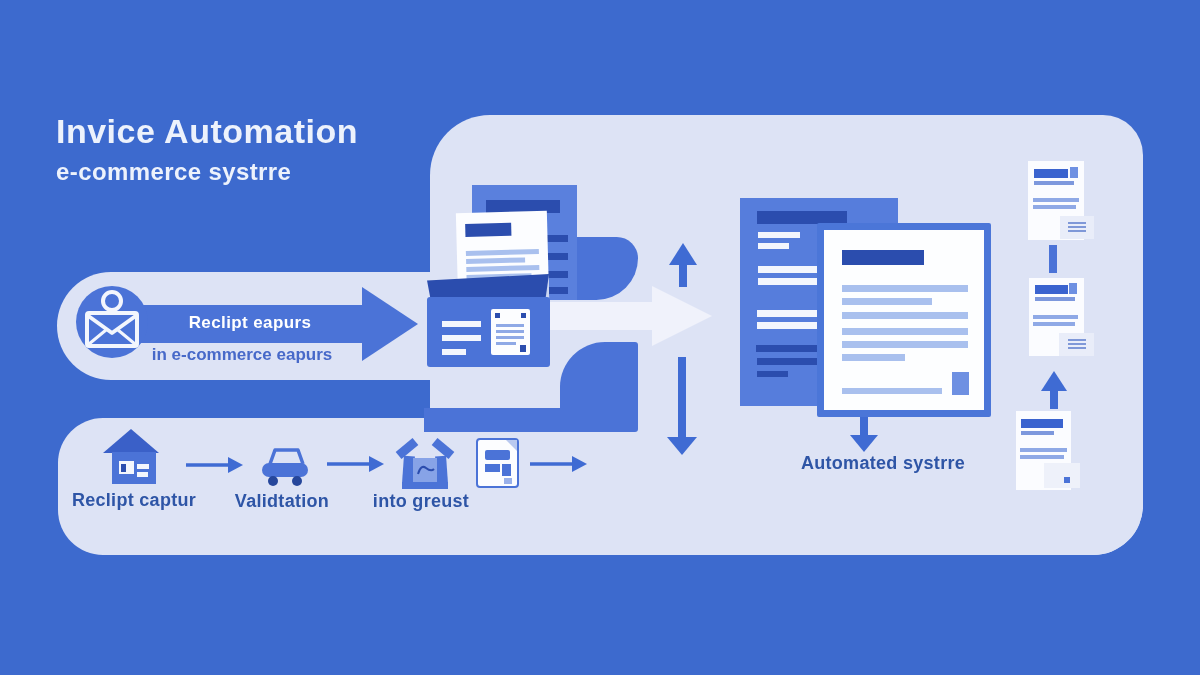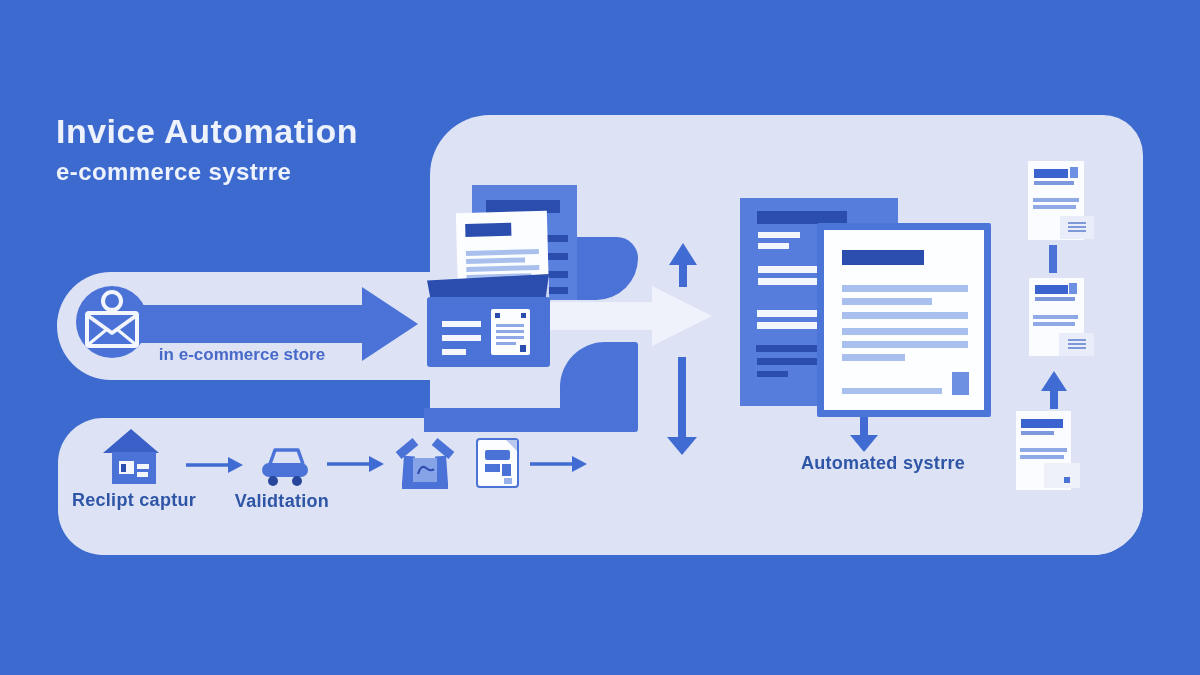--- a/index.html
+++ b/index.html
@@ -50,21 +50,22 @@
   <div class="abs" style="left:76px;top:286px;width:72px;height:72px;border-radius:50%;background:var(--accent);z-index:3;">
     <svg width="72" height="72" viewBox="0 0 72 72">
       <circle cx="36" cy="15" r="9" fill="none" stroke="#f3f6fd" stroke-width="4"></circle>
       <rect x="11" y="27" width="50" height="33" rx="2" fill="none" stroke="#f3f6fd" stroke-width="4"></rect>
       <path d="M11,29 L36,47 L61,29" fill="none" stroke="#f3f6fd" stroke-width="4" stroke-linejoin="round"></path>
       <path d="M13,58 L30,44 M59,58 L42,44" fill="none" stroke="#f3f6fd" stroke-width="3"></path>
     </svg>
   </div>
   <div class="abs" style="left:128px;top:305px;width:234px;height:38px;background:var(--accent);z-index:2;"></div>
   <div class="abs tri" style="left:362px;top:287px;border-top:37px solid transparent;border-bottom:37px solid transparent;border-left:56px solid var(--accent);z-index:2;"></div>
-  <div class="abs" style="left:132px;top:345px;width:220px;text-align:center;color:#4769c9;font-size:17px;font-weight:600;z-index:4;">in e-commerce store</div>
+  <div class="abs" style="left:140px;top:313px;width:220px;text-align:center;color:#fff;font-size:17px;font-weight:700;letter-spacing:.4px;z-index:4;">Reclipt eapurs</div>
+  <div class="abs" style="left:132px;top:345px;width:220px;text-align:center;color:#4769c9;font-size:17px;font-weight:600;z-index:4;">in e-commerce eapurs</div>
 
   <div class="abs" style="left:472px;top:185px;width:105px;height:115px;background:var(--doc-blue);z-index:4;">
     <div class="abs dash" style="left:14px;top:15px;width:74px;height:13px;"></div>
     <div class="abs dash" style="left:74px;top:50px;width:22px;height:7px;"></div>
     <div class="abs dash" style="left:74px;top:68px;width:22px;height:7px;"></div>
     <div class="abs dash" style="left:74px;top:86px;width:22px;height:7px;"></div>
     <div class="abs dash" style="left:74px;top:102px;width:22px;height:7px;"></div>
   </div>
   <div class="abs" style="left:457px;top:212px;width:91px;height:89px;background:#fcfdff;transform:rotate(-1.5deg);z-index:5;">
     <div class="abs dash" style="left:9px;top:11px;width:46px;height:13px;"></div>
@@ -198,20 +199,21 @@
     <div class="abs" style="left:36px;top:9px;width:22px;height:9px;background:var(--accent);transform:rotate(40deg);"></div>
     <div class="abs" style="left:7px;top:21px;width:11px;height:27px;background:var(--accent);transform:rotate(4deg);"></div>
     <div class="abs" style="left:40px;top:21px;width:11px;height:27px;background:var(--accent);transform:rotate(-4deg);"></div>
     <div class="abs" style="left:17px;top:23px;width:24px;height:25px;background:#87a3e7;">
       <svg width="24" height="25" viewBox="0 0 24 25">
           <path d="M5,16 Q8,6 13,10 T21,11" fill="none" stroke="#2b4dae" stroke-width="2"></path>
         </svg>
     </div>
     <div class="abs" style="left:6px;top:47px;width:46px;height:7px;background:var(--accent);"></div>
   </div>
+  <div class="abs lbl" style="left:341px;top:491px;width:160px;z-index:4;">into greust</div>
 
   <div class="abs" style="left:476px;top:438px;width:43px;height:50px;background:#fcfdff;border:2.5px solid var(--accent);border-radius:4px;box-sizing:border-box;z-index:4;">
     <div class="abs tri" style="right:0;top:0;border-left:11px solid transparent;border-top:11px solid #b9c9f0;"></div>
     <div class="abs" style="left:7px;top:10px;width:25px;height:10px;background:var(--accent);border-radius:2px;"></div>
     <div class="abs" style="left:7px;top:24px;width:15px;height:8px;background:var(--accent);"></div>
     <div class="abs" style="left:24px;top:24px;width:9px;height:12px;background:var(--accent);"></div>
     <div class="abs" style="left:26px;top:38px;width:8px;height:6px;background:#9ab1ea;"></div>
   </div>
 
   <svg class="abs" style="left:530px;top:455px;z-index:4;" width="58" height="18" viewBox="0 0 58 18">

